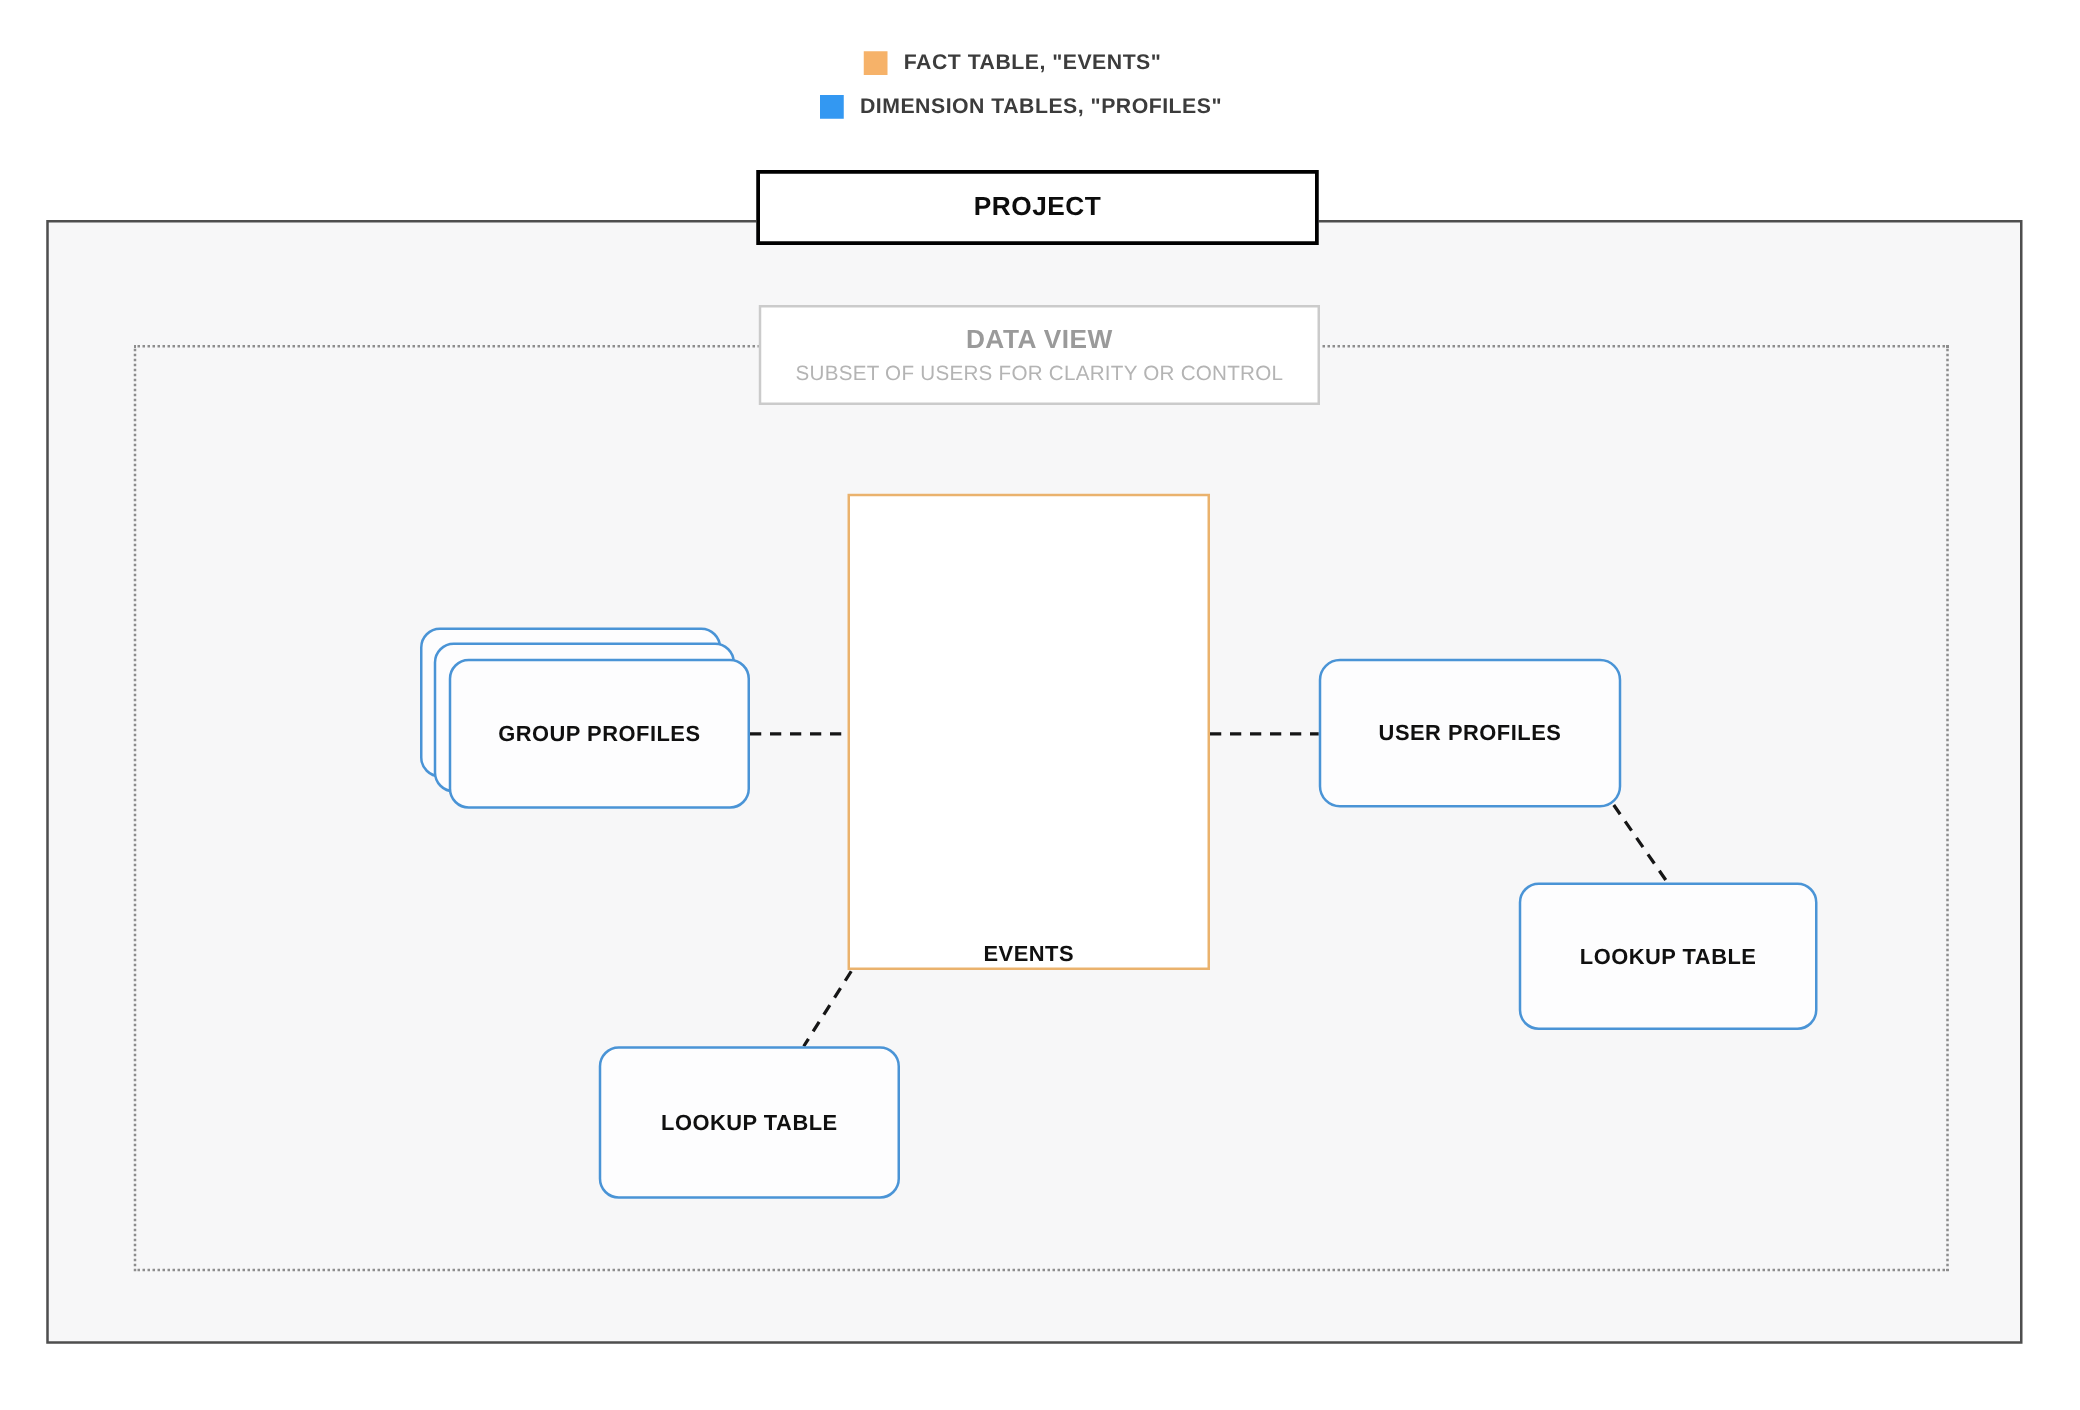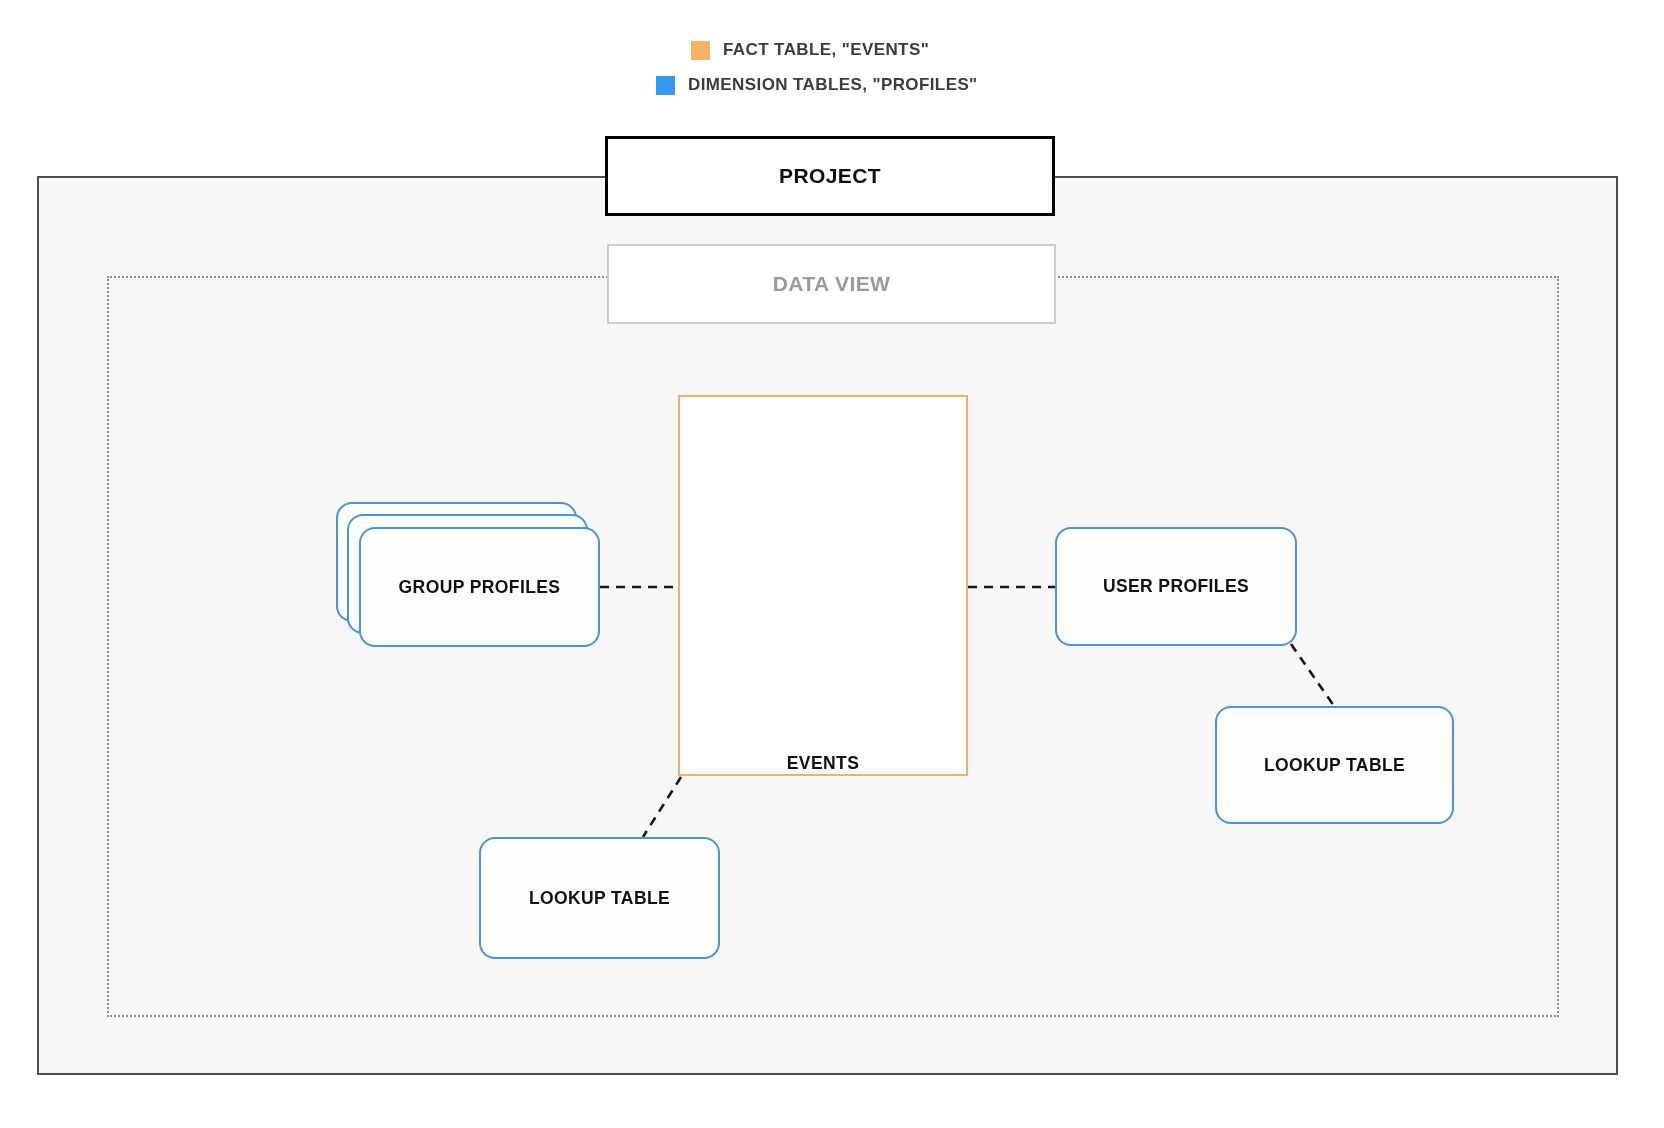--- a/index.html
+++ b/index.html
@@ -28,21 +28,21 @@
     position: absolute; left: 107px; top: 276px; width: 1452px; height: 741px;
     border: 2px dotted #8d8d8d;
   }
 
   
   .header-box {
     position: absolute; text-align: center; background: #ffffff;
     display: flex; flex-direction: column; justify-content: center; gap: 6px;
   }
   .project-box {
-    left: 605px; top: 136px; width: 450px; height: 80px;
+    left: 605px; top: 136px; width: 450px; height: 60px;
     border: 3px solid #000000; z-index: 5;
   }
   .project-box .hb-title { font-size: 21px; font-weight: bold; color: #0d0d0d; letter-spacing: .4px; }
   .project-box .hb-sub   { font-size: 17px; color: #3d3d3d; letter-spacing: .2px; }
   .dataview-box {
     left: 607px; top: 244px; width: 449px; height: 80px;
     border: 2px solid #cbcbcb; z-index: 4;
   }
   .dataview-box .hb-title { font-size: 21px; font-weight: bold; color: #9a9a9a; letter-spacing: .4px; }
   .dataview-box .hb-sub   { font-size: 16.5px; color: #b4b4b4; letter-spacing: .2px; }
@@ -59,21 +59,21 @@
   .dim-box {
     border: 2px solid #4a94d6; border-radius: 16px; background: #fdfdfe;
     display: flex; align-items: center; justify-content: center;
   }
   .stack-wrap { position: absolute; left: 336px; top: 502px; width: 264px; height: 146px; z-index: 3; }
   .stack-wrap .dim-box { position: absolute; width: 241px; height: 120px; }
   .stack-back   { left: 0;    top: 0;    }
   .stack-middle { left: 11px; top: 12px; }
   .stack-front  { left: 23px; top: 25px; }
 
-  .user-profiles { position: absolute; left: 1055px; top: 527px; width: 242px; height: 119px; z-index: 3; }
+  .user-profiles { position: absolute; left: 1055px; top: 527px; width: 242px; height: 119px; z-index: 3; border-radius: 17px; }
   .lookup-right  { position: absolute; left: 1215px; top: 706px; width: 239px; height: 118px; z-index: 3; }
   .lookup-left   { position: absolute; left: 479px;  top: 837px; width: 241px; height: 122px; z-index: 3; }
 
   
   .connectors { position: absolute; inset: 0; z-index: 2; pointer-events: none; }
   .connectors line { stroke: #161616; stroke-width: 2.6; stroke-dasharray: 9 7; }
 </style>
 </head>
 <body>
 
@@ -91,20 +91,21 @@
   <div class="outer-box"></div>
 
   <div class="dotted-box"></div>
 
   <div class="header-box project-box">
     <div class="hb-title">PROJECT</div>
   </div>
 
   <div class="header-box dataview-box">
     <div class="hb-title">DATA VIEW</div>
+    <div class="hb-sub">SUBSET OF USERS FOR CLARITY OR CONTROL</div>
   </div>
 
   <svg class="connectors" width="1664" height="1128" viewBox="0 0 1664 1128">
     <line x1="600" y1="587" x2="678" y2="587"></line>
     <line x1="968" y1="587" x2="1055" y2="587"></line>
     <line x1="1291" y1="644" x2="1334" y2="706"></line>
     <line x1="681" y1="777" x2="643" y2="837"></line>
   </svg>
 
   <div class="events-box">

